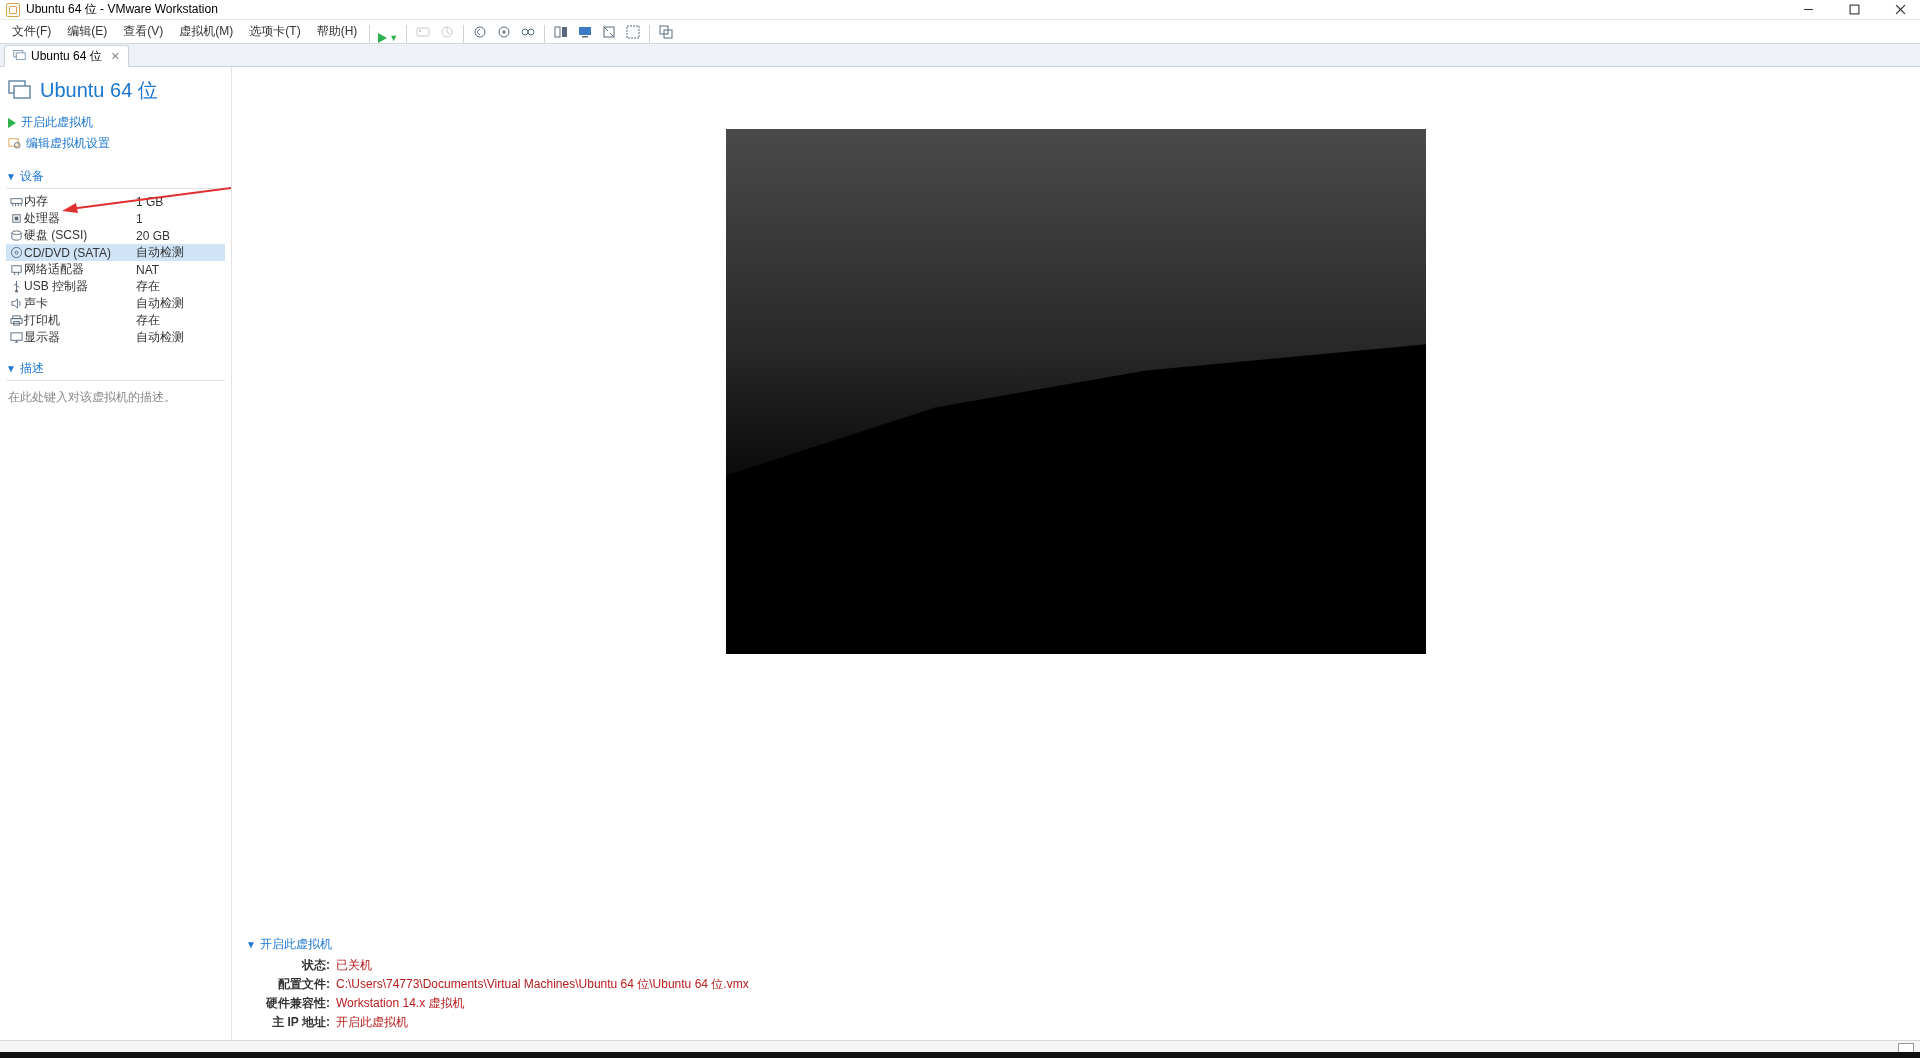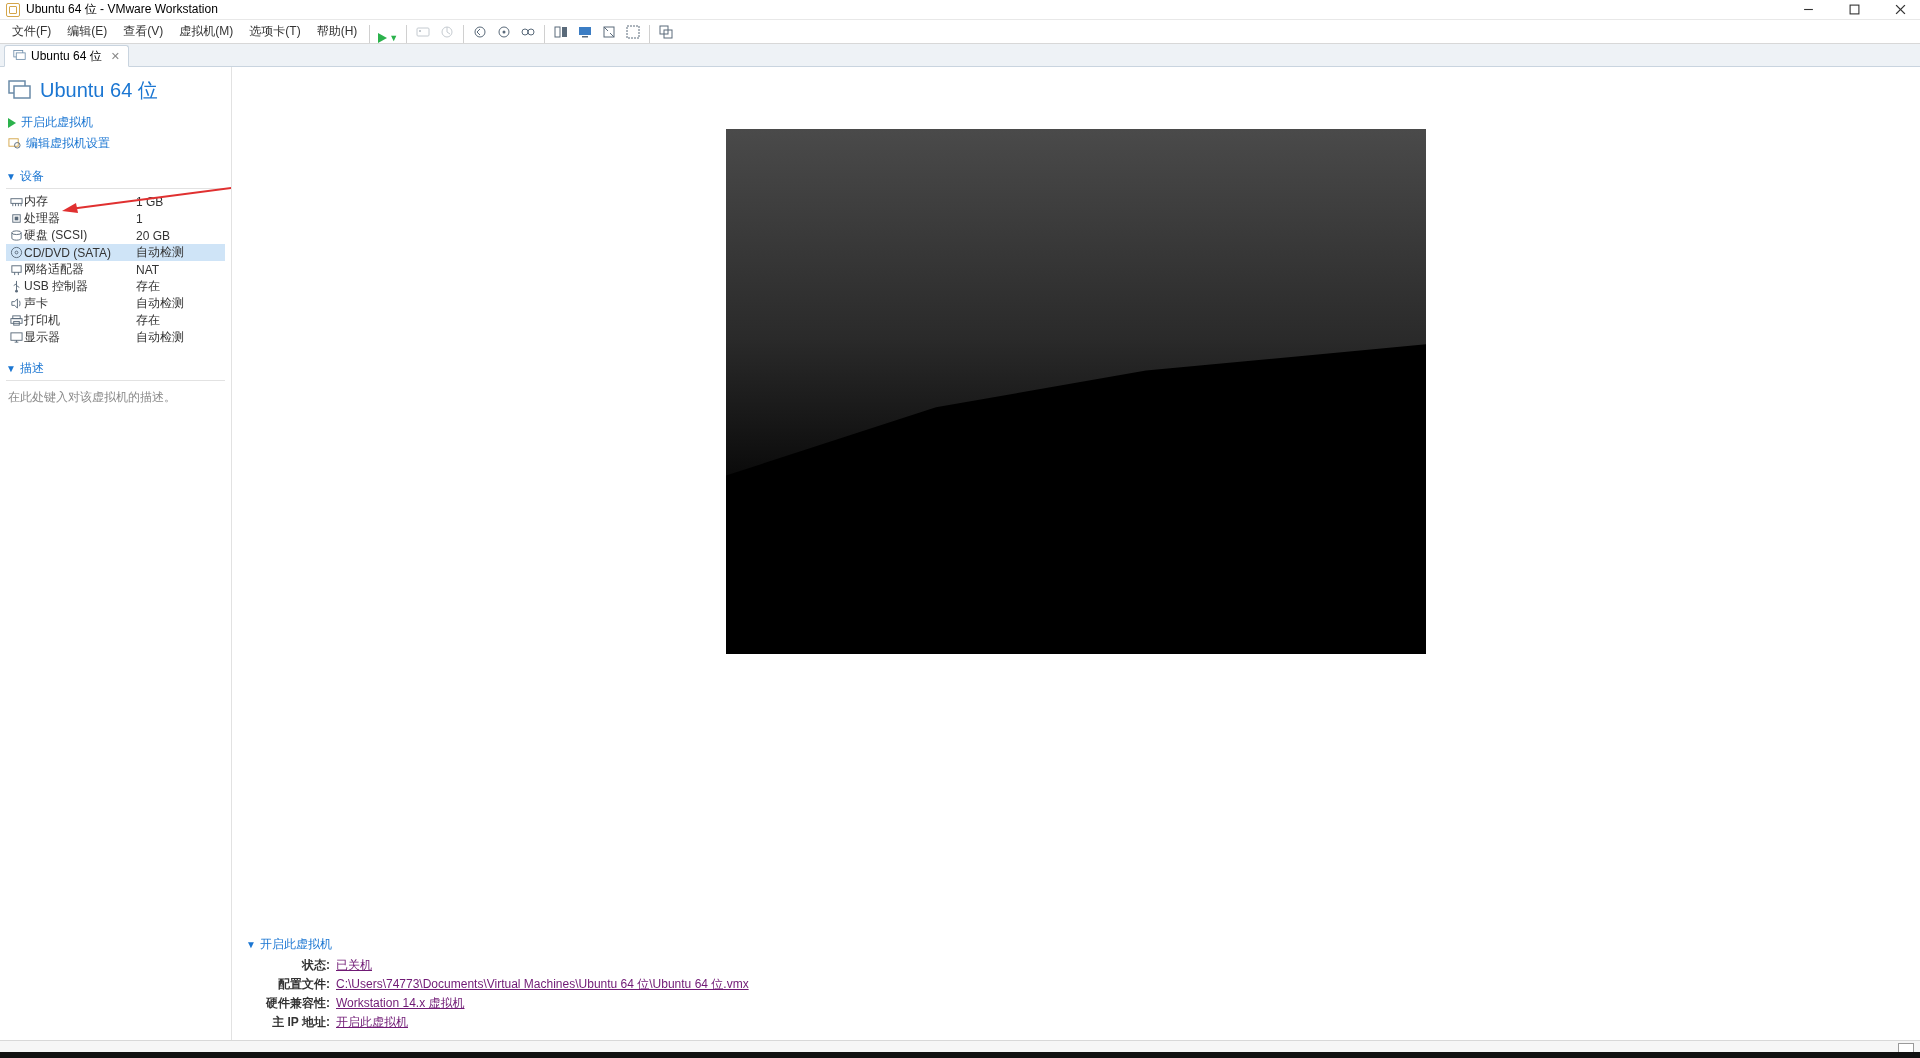--- a/index.html
+++ b/index.html
@@ -64,21 +64,21 @@
 
 .preview-area { flex:1; display:flex; align-items:flex-start; justify-content:center; padding-top:62px; }
 .vm-screen { width:700px; height:525px; background:#000; position:relative; overflow:hidden; }
 .vm-screen::before { content:""; position:absolute; inset:0; background:linear-gradient(180deg,#4a4a4a 0%, #2a2a2a 40%, #000 75%); clip-path: polygon(0 0,100% 0,100% 41%, 60% 46%, 30% 53%, 0 66%);}
 
 .details { padding:8px 16px 8px 14px; }
 .details-hdr { display:flex; align-items:center; gap:4px; color:#1b76d2; margin-bottom:3px; cursor:pointer; }
 .details-hdr .caret { font-size:10px; }
 .detail-line { display:flex; padding:1px 0 1px 18px;align-items:center; }
 .detail-line .k { width:66px; text-align:right; font-weight:bold; color:#333; margin-right:6px; }
-.detail-line .v { color:#701a75;text-decoration:underline; }
+.detail-line .v { color:#b91c1c; }
 
 
 .statusbar { height:18px; border-top:1px solid #d8d8d8; background:#f6f6f6; display:flex; align-items:center; }
 .statusbar .tray { margin-left:auto; width:16px; height:14px; border:1px solid #9a9a9a; margin-right:6px; background:#fff; }
 
 .taskbar-stub { position:absolute; left:0; right:0; bottom:0; height:6px; background:#111; }
 </style>
 </head>
 <body>
 

